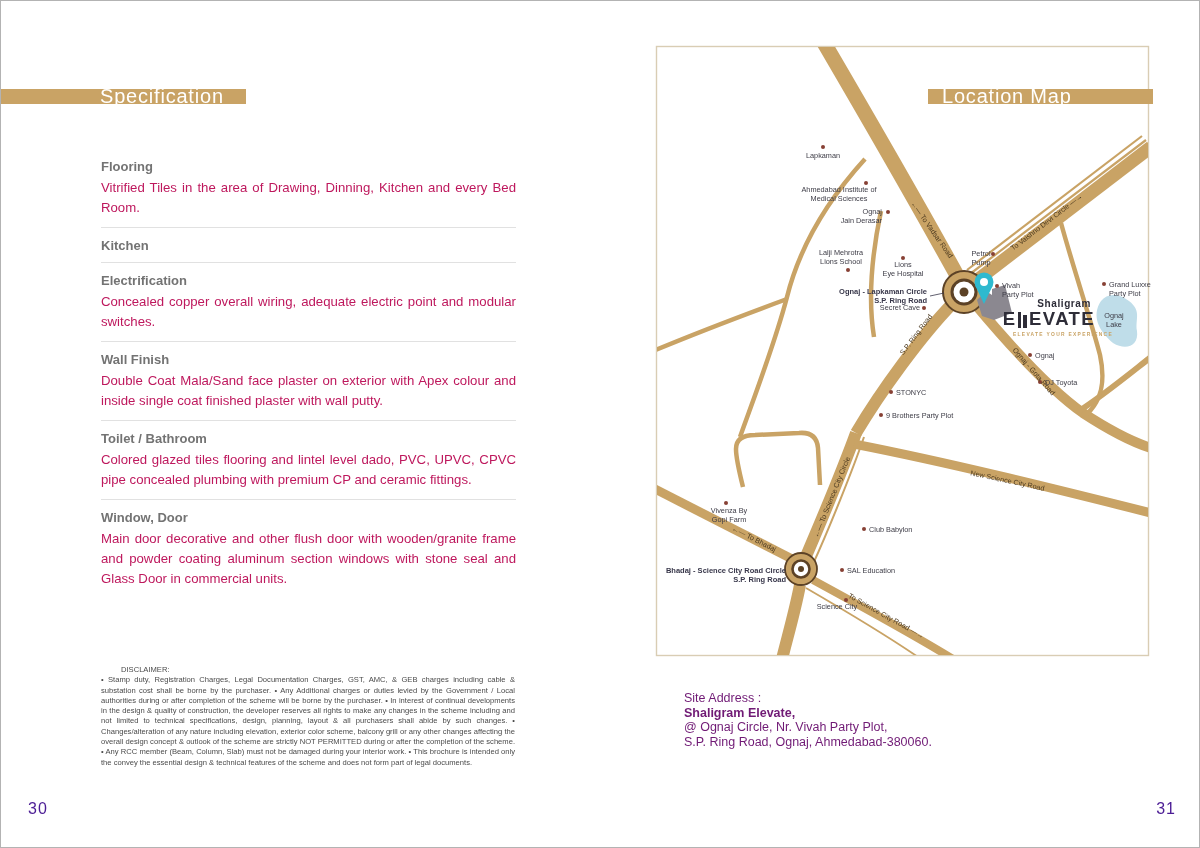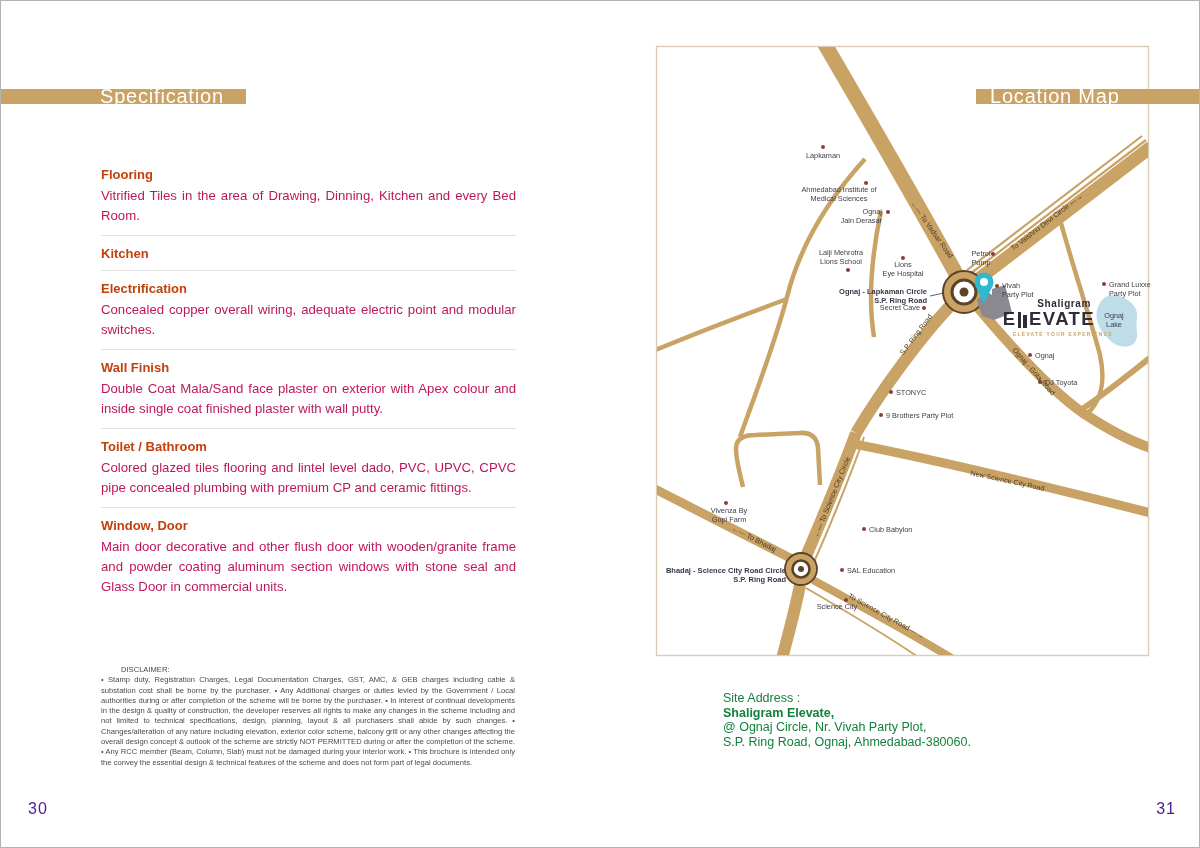--- a/index.html
+++ b/index.html
@@ -8,37 +8,37 @@
     background:#ffffff; border:1px solid #b3b3b3; box-sizing:border-box;
     font-family:"Liberation Sans", sans-serif; overflow:hidden;
   }
   
   .banner {
     position:absolute; top:88px; height:15px; background:#C9A365; color:#fff;
     font-size:20px; letter-spacing:.8px; display:flex; align-items:center;
     box-sizing:border-box; z-index:3; font-weight:400;
   }
   .banner.spec { left:0; width:245px; padding-left:99px; }
-  .banner.map  { left:975px; width:225px; padding-left:14px; }
+  .banner.map  { left:927px; width:225px; padding-left:14px; }
   
   .spec-content { position:absolute; left:100px; top:158px; width:415px; z-index:2; }
-  .spec-section h3 { margin:8px 0 4px; font-size:13px; line-height:15px; color:#c2410c; font-weight:bold; }
+  .spec-section h3 { margin:0 0 4px; font-size:13px; line-height:15px; color:#737373; font-weight:bold; }
   .spec-section p  { margin:0; font-size:13.2px; line-height:20px; color:#be185d; text-align:justify; }
   .spec-section .rule { border:none; border-top:1px solid #e1e1e1; margin:9px 0 10px; }
   .disclaimer {
     position:absolute; left:100px; top:664px; width:414px; z-index:2;
     font-size:7.6px; line-height:10.3px; color:#4a4a4a; text-align:justify;
   }
   .disclaimer .dtitle { display:block;margin-left:20px; }
   .page-num { position:absolute; top:799px; font-size:16px; letter-spacing:1px; color:#4c1d95; font-weight:500; z-index:2; }
   .page-num.left  { left:27px; }
   .page-num.right { right:23px; }
   
   .map-svg { position:absolute; left:0; top:0; z-index:1; }
-  .site-address { position:absolute; left:722px; top:690px; font-size:12.5px; line-height:14.6px; color:#15803d; z-index:2; }
+  .site-address { position:absolute; left:683px; top:690px; font-size:12.5px; line-height:14.6px; color:#701a75; z-index:2; }
   .site-address .bold { font-weight:bold; }
   .map-logo { position:absolute; left:1012px; top:297px; width:82px; z-index:2; color:#2e2d38; }
   .map-logo .brand { text-align:right; font-weight:bold; font-size:10px; letter-spacing:.6px; padding-right:4px; }
   .map-logo .word  { display:flex; align-items:flex-end; justify-content:flex-end; font-weight:bold;
                      font-size:18.5px; letter-spacing:1.4px; line-height:1; margin-top:1px; }
   .map-logo .ll { display:inline-flex; align-items:flex-end; gap:2.2px; margin:0 2.5px 1px 1.5px; }
   .map-logo .ll i { display:block; width:3.2px; height:12.5px; background:#2e2d38; }
   .map-logo .ll i.tall { height:16px; }
   .map-logo .tagline { margin-top:3px; font-size:4.9px; letter-spacing:1.3px; color:#C9A365;
                        text-align:center; white-space:nowrap; font-weight:bold; }

